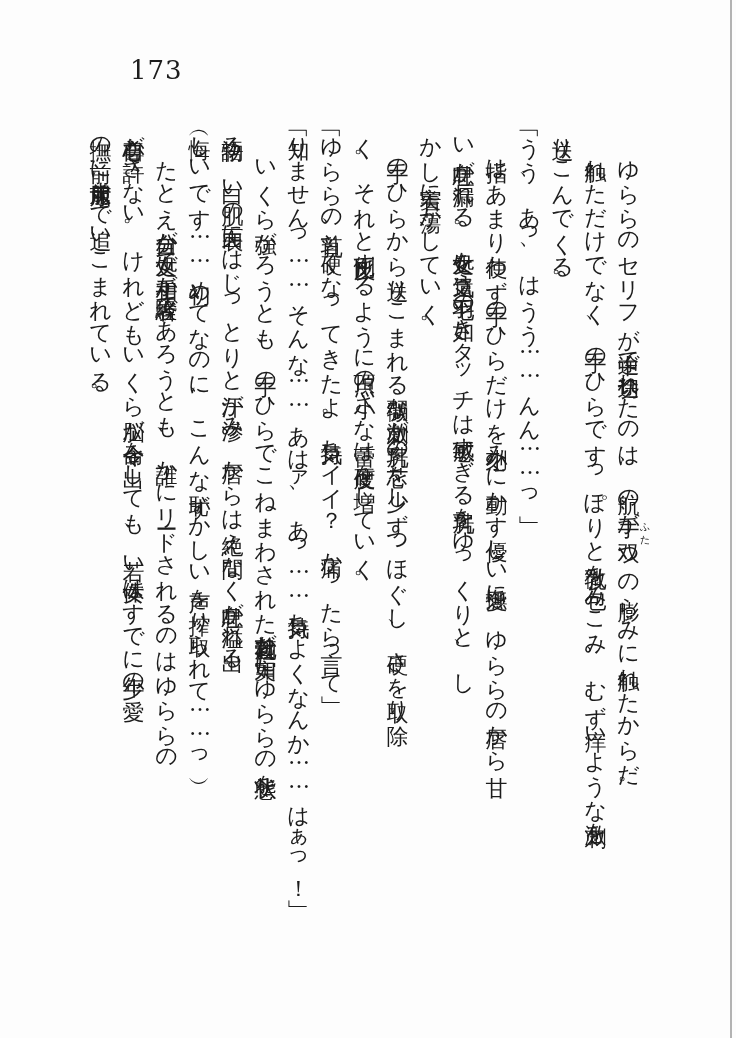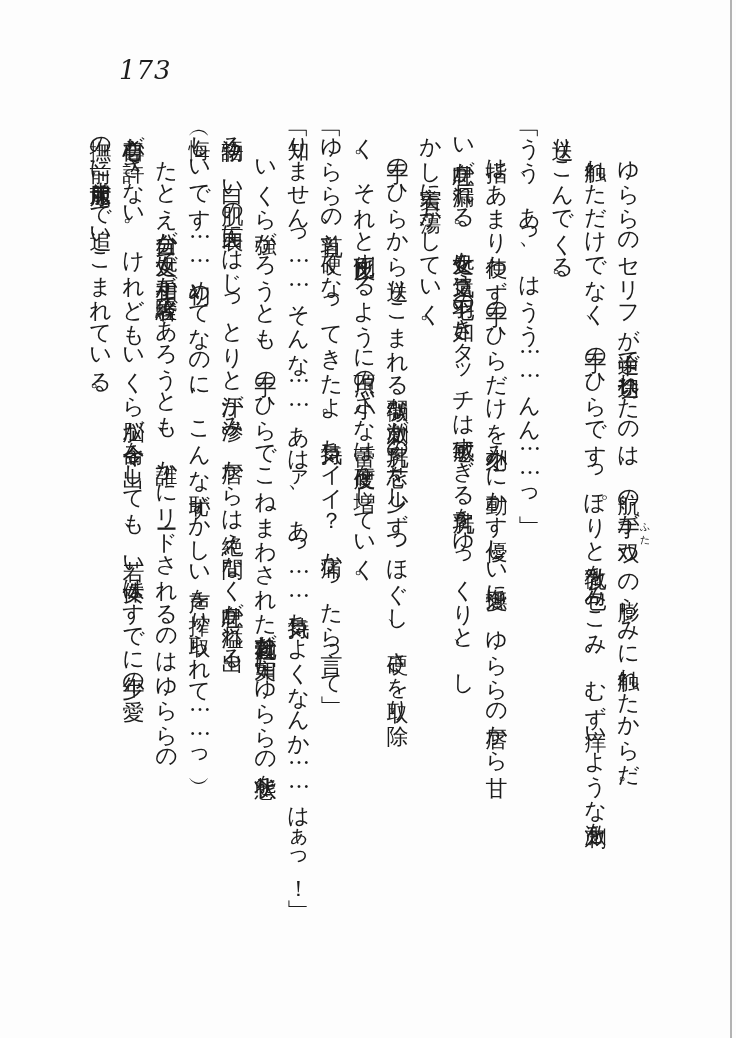--- a/index.html
+++ b/index.html
@@ -12,24 +12,23 @@
     font-family: "DejaVu Serif", "Liberation Serif", serif;
   }
   .page {
     position: relative;
     width: 736px;
     height: 1038px;
     background: #fdfdfd;
   }
   .page-number {
     position: absolute;
-    left: 119px;
+    left: 130px;
     top: 55px;
     font-size: 26px;
-    font-style: italic;
     color: #1d1d1d;
     letter-spacing: 1px;
   }
   .edge-line {
     position: absolute;
     top: 0;
     right: 4px;
     width: 2px;
     height: 1038px;
     background: #9a9a9a;

